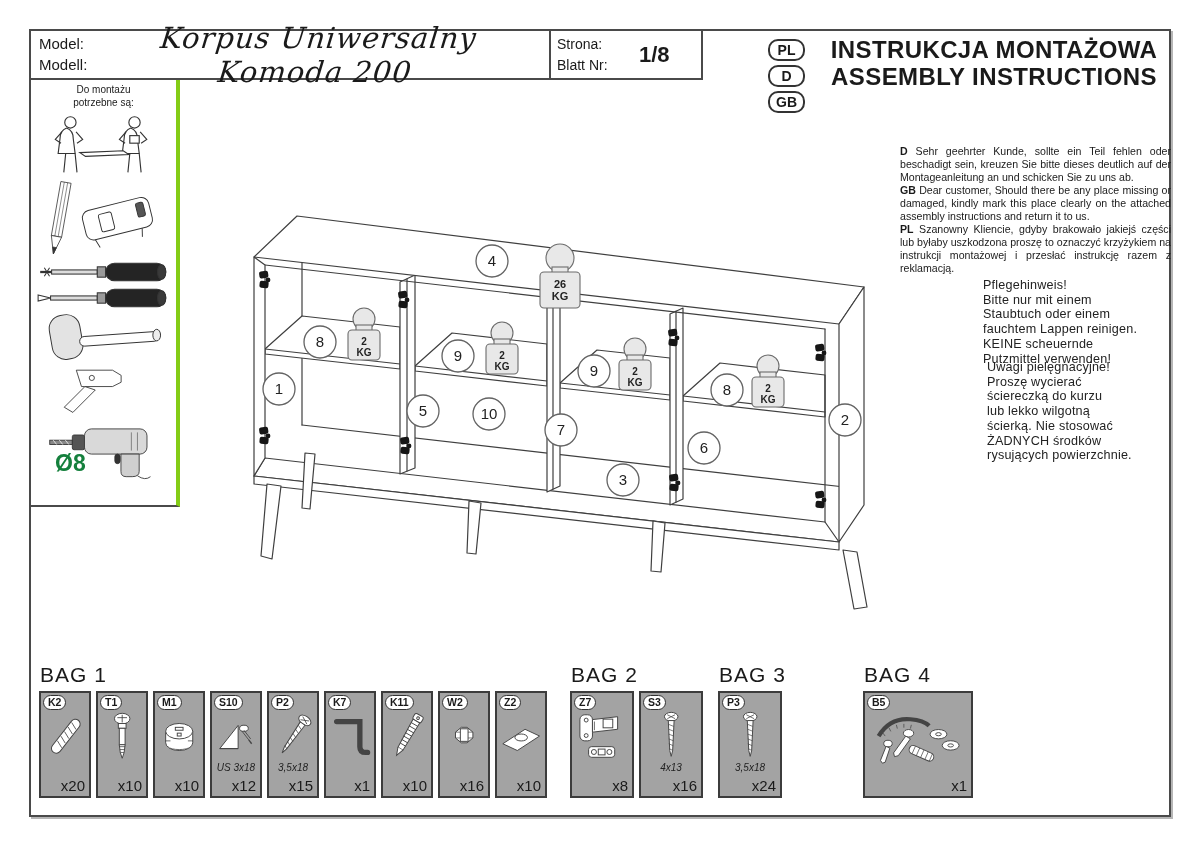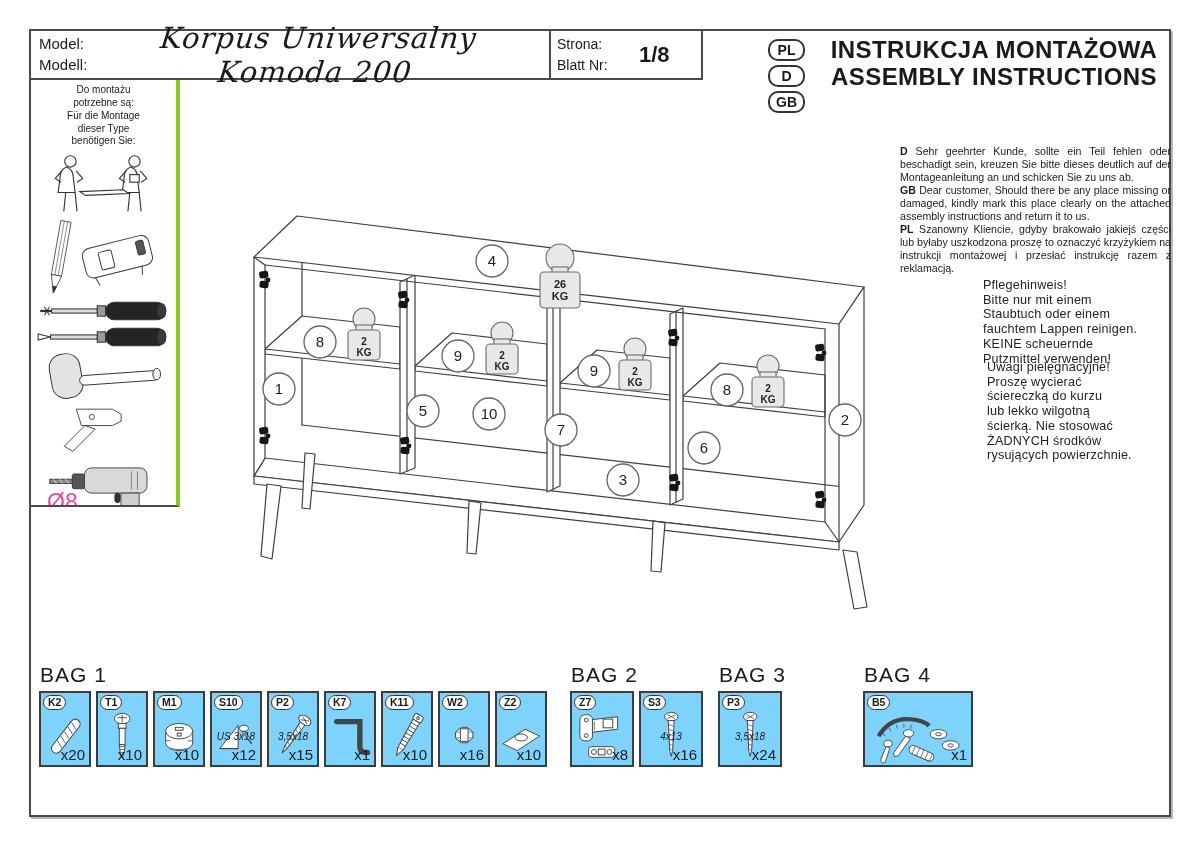--- a/index.html
+++ b/index.html
@@ -41,31 +41,31 @@
   .sb-head+.sb-head{margin-top:1px;}
   .tool{display:flex;align-items:center;justify-content:center;position:relative;}
   .tool svg{height:100%;}
   .t-workers{height:66px;margin-top:4px;}
   .t-pencilrow{height:80px;}
   .t-pencilrow svg{height:100%;}
   .t-screw{height:26px;}
   .t-mallet{height:54px;}
   .t-hammer{height:50px;}
   .t-drill{height:66px;justify-content:flex-end;padding-right:2px;}
-  .drill-label{position:absolute;left:12px;bottom:4px;font-size:23px;color:#ec4899;}
+  .drill-label{position:absolute;left:20px;bottom:4px;font-size:23px;color:#15803d;font-weight:bold;}
 
   
   #cab{position:absolute;left:216px;top:172px;width:640px;height:450px;overflow:visible;}
   #cab text{font-family:"Liberation Sans",sans-serif;}
 
   
   .bag{position:absolute;top:632px;}
   .bag-title{font-size:21px;letter-spacing:1px;margin:0 0 4px 1px;}
   .bag-items{display:flex;gap:5px;}
-  .part-box{position:relative;height:76px;border:2px solid #3c3c3c;background:#7dd3fc;flex:0 0 auto;}
+  .part-box{position:relative;height:107px;border:2px solid #3c3c3c;background:#a3a3a3;flex:0 0 auto;}
   .part-code{position:absolute;top:2px;left:2px;border:1.5px solid #333;border-radius:9px;
     font-size:10.5px;font-weight:bold;line-height:13px;padding:0 4px;background:#fff;z-index:2;}
   .part-icon{position:absolute;left:0;right:0;top:15px;display:flex;justify-content:center;}
   .part-icon svg{height:58px;}
   .part-spec{position:absolute;bottom:23px;left:0;right:0;text-align:center;
     font-style:italic;font-size:10px;color:#222;}
   .part-qty{position:absolute;bottom:2px;right:4px;font-size:15px;}
 </style>
 </head>
 <body>
@@ -113,23 +113,20 @@
 Proszę wycierać
 ściereczką do kurzu
 lub lekko wilgotną
 ścierką. Nie stosować
 ŻADNYCH środków
 rysujących powierzchnie.</div>
 
   <div class="sidebar">
     <div class="sb-head pre">Do montażu
 potrzebne są:</div>
-    <div class="sb-head pre">Für die Montage
-dieser Type
-benötigen Sie:</div>
     <div id="tools">
         <div class="tool t-workers">
           <svg viewBox="0 0 126 70">
             <g stroke="#333" fill="#fff" stroke-width="1.2">
               <circle cx="28" cy="10" r="6"></circle>
               <path d="M24 16c-5 2-7 6-7 11l-2 16h18l-2-16c0-5-2-9-7-11z"></path>
               <path d="M19 20l-7 8 6 4m16-12l7 8-6 4" fill="none"></path>
               <path d="M23 43l-2 20m12-20l2 20" fill="none"></path>
               <circle cx="96" cy="10" r="6"></circle>
               <path d="M92 16c-5 2-7 6-7 11l-2 16h18l-2-16c0-5-2-9-7-11z"></path>

